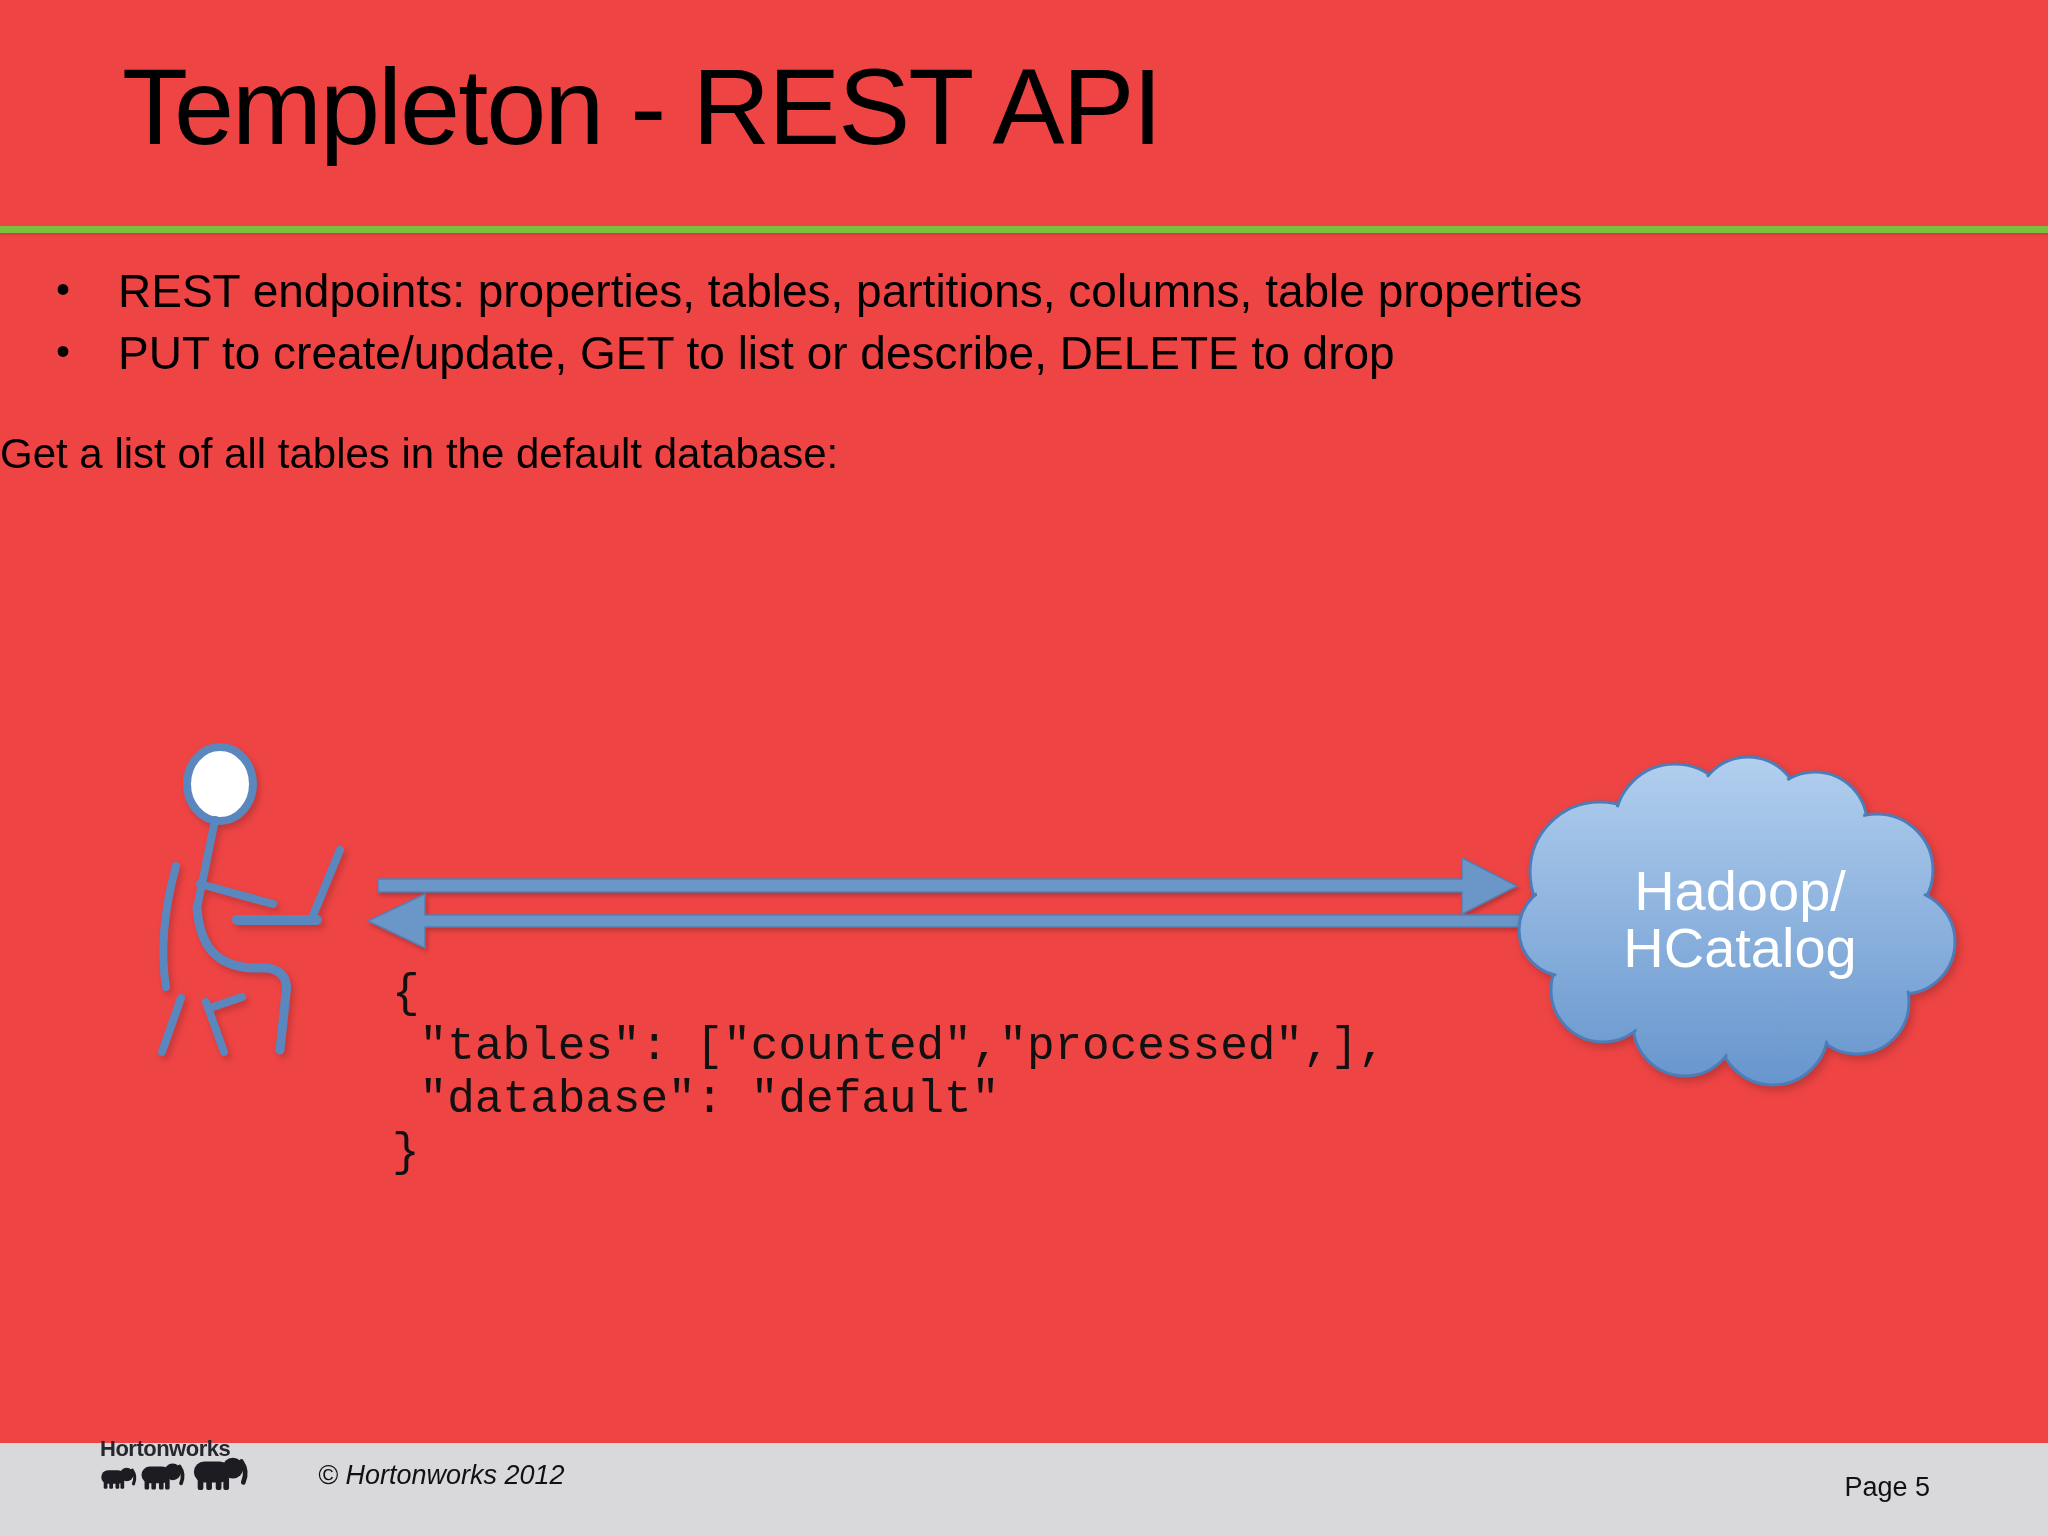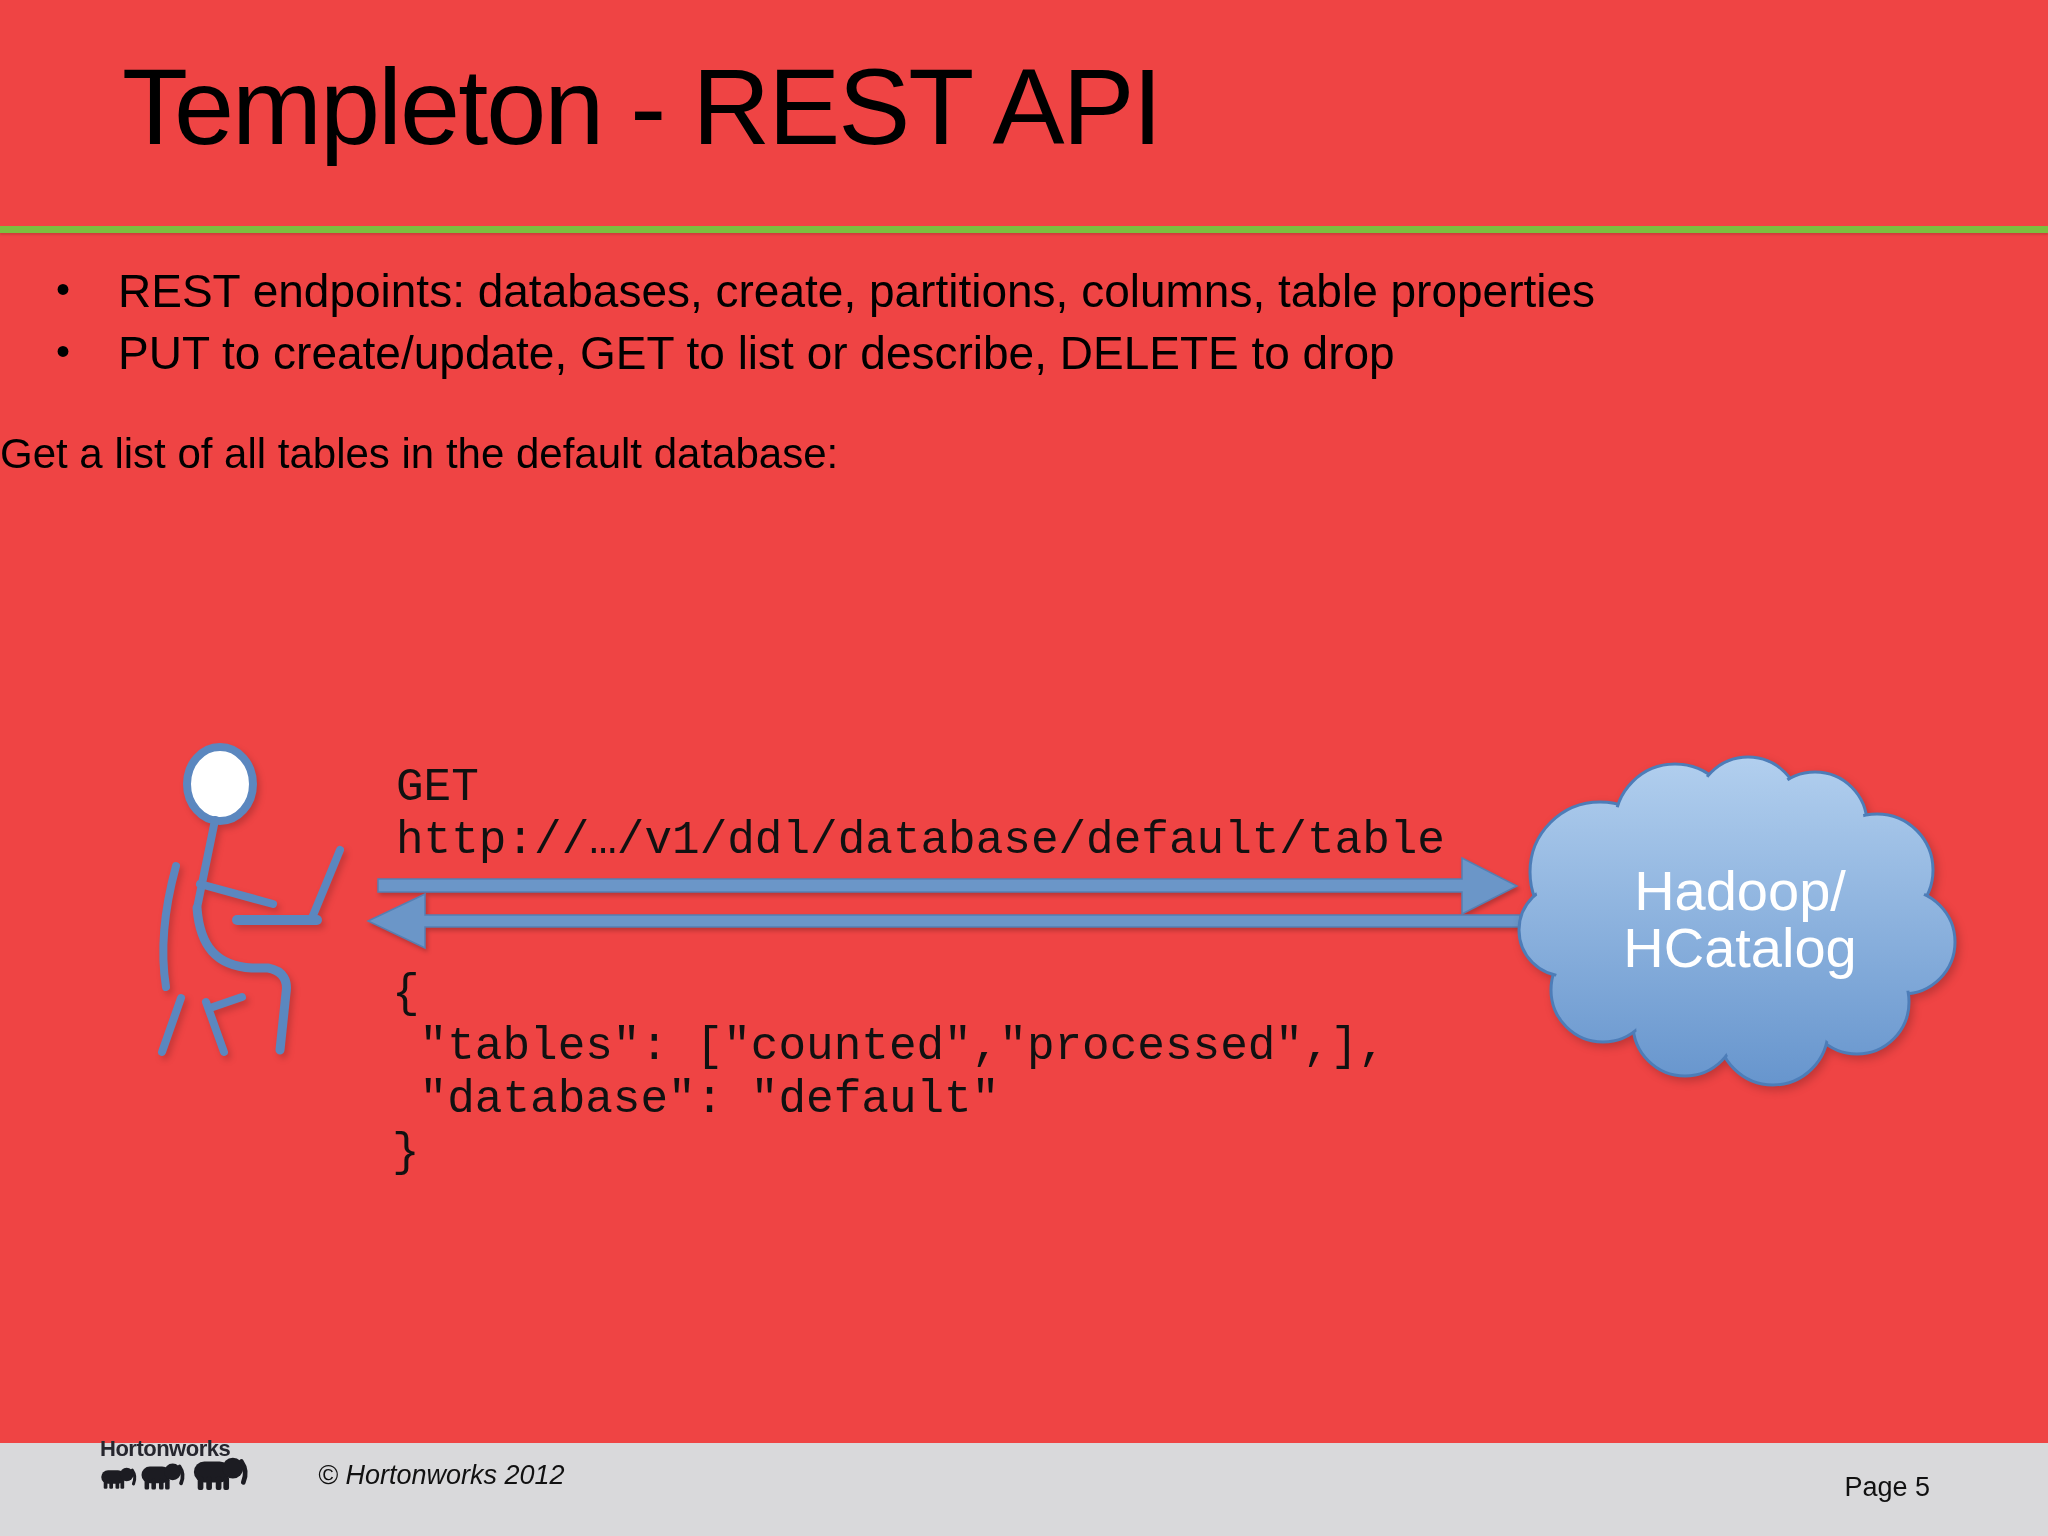--- a/index.html
+++ b/index.html
@@ -50,21 +50,21 @@
 <body>
 
 <div class="slide">
 
   <div class="title">Templeton - REST API</div>
   <div class="rule"></div>
 
   <ul class="bullets">
     <li>
       <span class="dot">•</span>
-      <span>REST endpoints: databases, create, partitions, columns, table properties</span>
+      <span>REST endpoints: properties, tables, partitions, columns, table properties</span>
     </li>
     <li>
       <span class="dot">•</span>
       <span>PUT to create/update, GET to list or describe, DELETE to drop</span>
     </li>
   </ul>
 
   <div class="caption">Get a list of all tables in the default database:</div>
 
   <svg class="figure-svg" width="260" height="430" viewBox="0 0 260 430">
@@ -82,22 +82,20 @@
     </g>
   </svg>
 
   <svg class="arrows-svg" width="1180" height="110" viewBox="0 0 1180 110">
     <g fill="#6b96c8" stroke="#567fb2" stroke-width="1.5">
       <polygon points="23,31 1107,31 1107,10 1162,38 1107,66 1107,44 23,44"></polygon>
       <polygon points="1165,67 70,67 70,46 13,73 70,100 70,79 1165,79"></polygon>
     </g>
   </svg>
 
-  <pre class="codeblock req">GET
-http://…/v1/ddl/database/default/table</pre>
   <pre class="codeblock resp">{
  "tables": ["counted","processed",],
  "database": "default"
 }</pre>
 
   <svg class="cloud-svg" width="470" height="345" viewBox="0 0 470 345">
     <defs>
       <linearGradient id="cg" x1="0" y1="0" x2="0" y2="345" gradientUnits="userSpaceOnUse">
         <stop offset="0" stop-color="#b3d0ef"></stop>
         <stop offset="1" stop-color="#6493cc"></stop>

